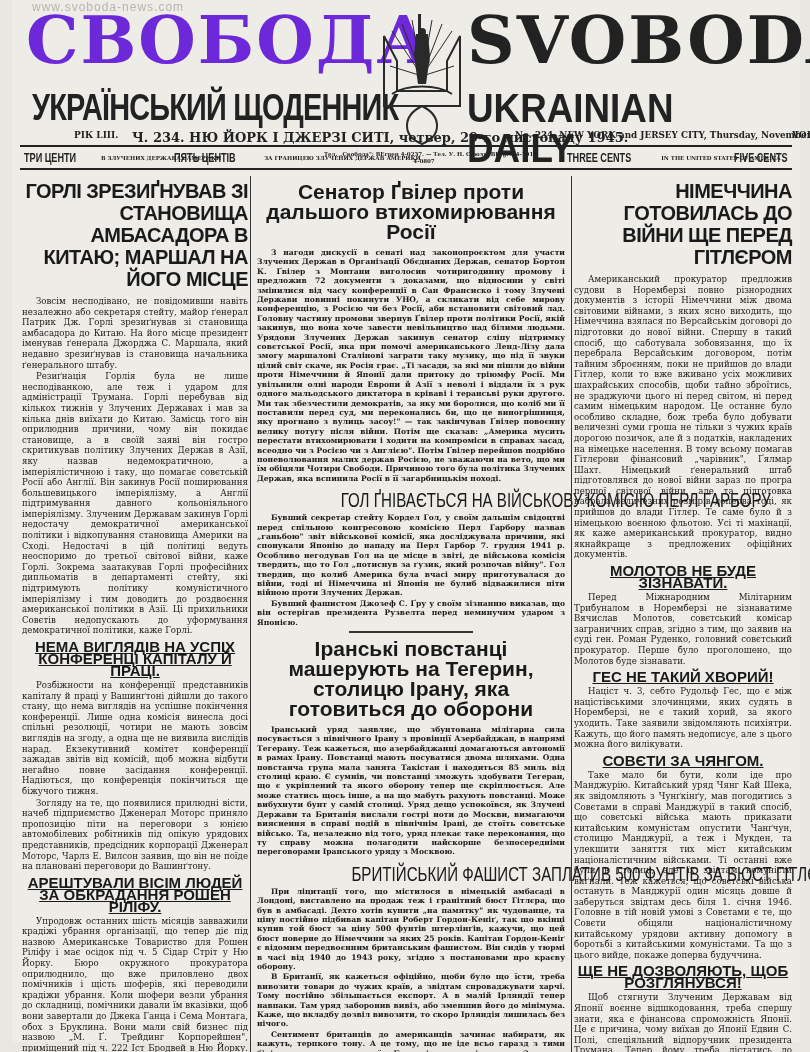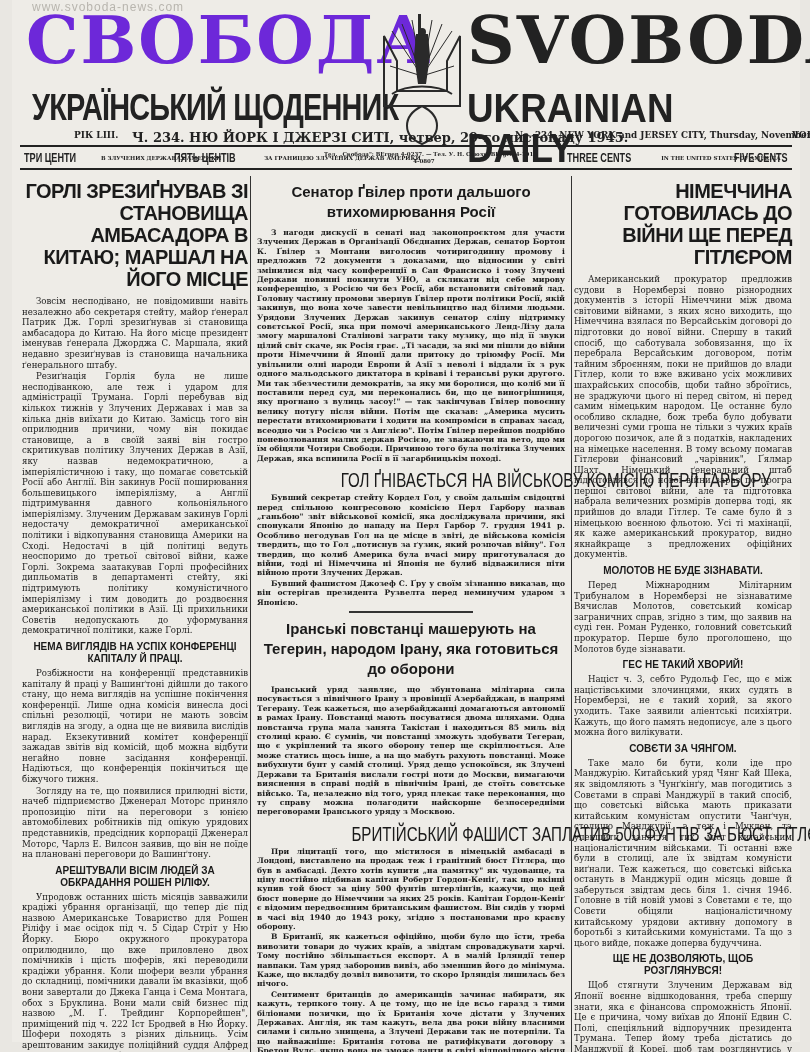--- a/index.html
+++ b/index.html
@@ -19,22 +19,22 @@
   .price b{font-family:"Liberation Sans",sans-serif;font-size:13px;transform:scaleX(0.7);display:inline-block;transform-origin:left;vertical-align:middle;}
   .price small{font-size:5.5px;display:inline-block;vertical-align:middle;line-height:6px;text-align:center;font-weight:bold;}
   
   .col{position:absolute;top:176px;font-size:8.6px;line-height:10.6px;text-align:justify;}
   .col p{margin:0 0 1px 0;text-indent:14px;}
   .colL{left:10px;width:226px;}
   .colM{left:238px;width:322px;border-left:1px solid #333;border-right:1px solid #333;padding:0 6px;box-sizing:border-box;font-size:7.6px;line-height:9.4px;font-weight:bold;}
   .colR{left:562px;width:218px;}
   .h-big{font-family:"Liberation Sans",sans-serif;font-weight:bold;text-align:right;text-transform:uppercase;line-height:23px;font-size:22px;margin:4px 0 6px;transform:scaleY(1.0);letter-spacing:-0.5px;}
   .h-cond{display:inline-block;transform:scaleX(0.72);transform-origin:center;white-space:nowrap;}
-  .h-mid{font-family:"Liberation Sans",sans-serif;font-weight:bold;text-align:center;font-size:15px;line-height:20px;margin:6px 0 6px;}
-  .h-sub{font-family:"Liberation Sans",sans-serif;font-weight:bold;text-align:center;font-size:10px;line-height:12px;margin:5px 0 3px;text-transform:uppercase;}
+  .h-mid{font-family:"Liberation Sans",sans-serif;font-weight:bold;text-align:center;font-size:21px;line-height:20px;margin:6px 0 6px;}
+  .h-sub{font-family:"Liberation Sans",sans-serif;font-weight:bold;text-align:center;font-size:15px;line-height:12px;margin:5px 0 3px;text-transform:uppercase;text-decoration:underline;}
   .h-mh{font-family:"Liberation Sans",sans-serif;font-weight:normal;text-align:center;font-size:21px;line-height:18px;margin:8px 0 4px;text-transform:uppercase;}
   .divider{height:2px;background:#333;margin:4px auto;width:40%;}
 </style>
 </head>
 <body>
 
 <div class="page">
   <div class="watermark">www.svoboda-news.com</div>
 
   <div class="mast">
@@ -107,21 +107,21 @@
 
   <div class="col colM">
     <div class="h-mid">Сенатор Ґвілер проти дальшого втихомирювання Росії</div>
     <p>З нагоди дискусії в сенаті над законопроєктом для участи Злучених Держав в Організації Обєднаних Держав, сенатор Бортон К. Ґвілер з Монтани виголосив чотиригодинну промову і предложив 72 документи з доказами, що відносини у світі змінилися від часу конференції в Сан Франсиско і тому Злучені Держави повинні покинути УНО, а скликати від себе мирову конференцію, з Росією чи без Росії, аби встановити світовий лад. Головну частину промови звернув Ґвілер проти політики Росії, якій закинув, що вона хоче завести невільництво над білими людьми. Урядови Злучених Держав закинув сенатор сліпу підтримку совєтської Росії, яка при помочі американського Ленд-Лізу дала змогу маршалові Сталінові заграти таку музику, що під її звуки цілий світ скаче, як Росія грає. „Ті засади, за які ми пішли до війни проти Німеччини й Японії дали притоку до тріюмфу Росії. Ми увільнили олні народи Европи й Азії з неволі і віддали їх з рук одного мальодського диктатора в кріваві і терансьві руки другого. Ми так збезчестили демократів, за яку ми боролися, що коліб ми її поставили перед суд, ми переконались би, що це виногрішниця, яку прогнано з вулиць засоу!" — так закінчував Ґвілер повоєнну велику потугу після війни. Потім ще сказав: „Америка мусить перестати втихомирювати і ходити на компроміси в справах засад, всеодно чи з Росією чи з Англією". Потім Ґвілер перейшов подрібно поневолювання малих держав Росією, не зважаючи на ветo, що ми їм обіцяли Чотири Свободи. Причиною того була політика Злучених Держав, яка вспинила Росії в її загарбницькім поході.</p>
 
     <div class="h-mh"><span class="h-cond">ГОЛ ҐНІВАЄТЬСЯ НА ВІЙСЬКОВУ КОМІСІЮ ПЕРЛ ГАРБОРУ</span></div>
     <p>Бувший секретар стейту Кордел Гол, у своїм дальшім свідоцтві перед спільною конгресовою комісією Перл Гарбору назвав „ганьбою" звіт військової комісії, яка досліджувала причини, які спонукали Японію до нападу на Перл Гарбор 7. грудня 1941 р. Особливо негодував Гол на це місце в звіті, де військова комісія твердить, що то Гол „потиснув за ґузик, який розпочав війну". Гол твердив, що колиб Америка була вчасі миру приготувалася до війни, тоді ні Німеччина ні Японія не булиб відважилися піти війною проти Злучених Держав.</p>
     <p>Бувший фашистом Джозеф С. Ґру у своїм зізнанню виказав, що він остерігав президента Рузвелта перед неминучим ударом з Японією.</p>
     <div class="divider"></div>
 
-    <div class="h-mid">Іранські повстанці машерують на Тегерин, народом Ірану, яка готовиться до оборони</div>
+    <div class="h-mid">Іранські повстанці машерують на Тегерин, столицю Ірану, яка готовиться до оборони</div>
     <p>Іранський уряд заявляє, що збунтована мілітарна сила посувається з північного Ірану з провінції Азербайджан, в напрямі Тегерану. Теж кажеться, що азербайджанці домагаються автономії в рамах Ірану. Повстанці мають посуватися двома шляхами. Одна повстанча група мала занята Такістан і находиться 85 миль від столиці краю. Є сумнів, чи повстанці зможуть здобувати Тегеран, що є укріплений та якого оборону тепер ще скріплюється. Але може статись щось інше, а на що мабуть рахують повстанці. Може вибухнути бунт у самій столиці. Уряд дещо успокоївся, як Злучені Держави та Британія вислали гострі ноти до Москви, вимагаючи вияснення в справі подій в північнім Ірані, де стоїть совєтське військо. Та, незалежно від того, уряд плекає таке переконання, що ту справу можна полагодити найскорше безпосередніми переговорами Іранського уряду з Москвою.</p>
 
     <div class="h-mh"><span class="h-cond">БРИТІЙСЬКИЙ ФАШИСТ ЗАПЛАТИВ 500 ФУНТІВ ЗА БЮСТ ГІТЛЄРА</span></div>
     <p>При ліцитації того, що містилося в німецькій амбасаді в Лондоні, виставлено на продаж теж і гранітний бюст Гітлєра, що був в амбасаді. Дехто хотів купити „на памятку" як чудованце, та ціну постійно підбивав капітан Роберт Гордон-Кеніґ, так що вкінці купив той бюст за ціну 500 фунтів штерлінґів, кажучи, що цей бюст поверне до Німеччини за яких 25 років. Капітан Гордон-Кеніґ є відомим передвоєнним британським фашистом. Він сидів у тюрмі в часі від 1940 до 1943 року, згідно з постановами про краєву оборону.</p>
 
     <p>В Британії, як кажеться офіційно, щоби було що їсти, треба вивозити товари до чужих країв, а звідтам спроваджувати харчі. Тому постійно збільшається експорт. А в малій Ірляндії тепер навпаки. Там уряд заборонив вивіз, або зменшив його до мінімума. Каже, що вкладбу дозвіл вивозити, то скоро Ірляндія лишилаcь без нічого.</p>
 
     <p>Сентимент британців до американців зачинає набирати, як кажуть, терпкого тону. А це тому, що не іде всьо гаразд з тими біліонами позички, що їх Британія хоче дістати у Злучених Державах. Англія, як там кажуть, вела два роки війну власними силами і сильно знищена, а Злучені Держави так не потерпіли. Та що найважніше: Британія готова не ратифікувати договору з Бретон Вулс, якщо вона не зможе дaнти в світі відповідного місця теж і під фінансовим оглядом. А щоб таке могло статись, вона мусить дістати велику позичку в Злучених Державах і на вигідних умовинах. Якщо так не станеться, то проти-американський сентимент буде зростати.</p>
 
   </div>
@@ -129,21 +129,21 @@
   <div class="col colR">
     <div class="h-big" style="font-size:20px;line-height:22px;">
       <span>НІМЕЧЧИНА ГОТОВИЛАСЬ ДО ВІЙНИ ЩЕ ПЕРЕД ГІТЛЄРОМ</span>
     </div>
     <p>Американський прокуратор предложив судови в Норемберзі повно різнородних документів з історії Німеччини між двома світовими війнами, з яких ясно виходить, що Німеччина взялася по Версайськім договорі до підготовки до нової війни. Спершу в такий спосіб, що саботувала зобовязання, що їх перебрала Версайським договором, потім тайним зброєнням, поки не прийшов до влади Гітлер, коли то вже вживано усіх можливих шахрайських способів, щоби тайно зброїтись, не зраджуючи цього ні перед світом, ні перед самим німецьким народом. Це останнє було особливо складне, бож треба було добувати величезні суми гроша не тільки з чужих країв дорогою позичок, але й з податків, накладених на німецьке населення. В тому всьому помагав Гітлєрови фінансовий „чарівник", Ґялмар Шахт. Німецький ґенеральний штаб підготовлявся до нової війни заpаз по програ першої світової війни, але та підготовка набрала величезних розмірів доперва тоді, як прийшов до влади Гітлєр. Те саме було й з німецькою воєнною фльотою. Усі ті махінації, як каже американський прокуратор, видно якнайкраще з предложених офіційних документів.</p>
 
     <div class="h-sub">МОЛОТОВ НЕ БУДЕ ЗІЗНАВАТИ.</div>
     <p>Перед Міжнародним Мілітарним Трибуналом в Норемберзі не зізнаватиме Вячислав Молотов, совєтський комісар заграничних справ, згідно з тим, що заявив на суді ген. Роман Руденко, головний совєтський прокуратор. Перше було проголошено, що Молотов буде зізнавати.</p>
 
     <div class="h-sub">ГЕС НЕ ТАКИЙ ХВОРИЙ!</div>
-    <p>Націст ч. 3, себто Рудольф Гес, що є між націстівськими злочинцями, яких судять в Норемберзі, не є такий хорий, за якого уходить. Таке заявили аліентські психіятри. Кажуть, що його память недописує, але з цього можна його вилікувати.</p>
+    <p>Націст ч. 3, себто Рудольф Гес, що є між націстівськими злочинцями, яких судять в Норемберзі, не є такий хорий, за якого уходить. Таке заявили звідомляють психіятри. Кажуть, що його память недописує, але з цього можна його вилікувати.</p>
 
     <div class="h-sub">СОВЄТИ ЗА ЧЯНГОМ.</div>
     <p>Таке мало би бути, коли іде про Манджурію. Китайський уряд Чянг Кай Шека, як звідомляють з Чунґкінґу, мав погодитись з Совєтами в справі Манджурії в такий спосіб, що совєтські війська мають приказати китайським комуністам опустити Чанґчун, столицю Манджурії, а теж і Мукден, та улекшити заняття тих міст китайським націоналістичним військами. Ті останні вже були в столиці, але їх звідтам комуністи виґнали. Теж кажеться, що совєтські війська останyть в Манджурії один місяць довше й заберуться звідтам десь біля 1. січня 1946. Головне в тій новій умові з Совєтами є те, що Совєти обіцяли націоналістичному китайському урядови активну допомогу в боротьбі з китайськими комуністами. Та що з цього вийде, покаже доперва будуччина.</p>
 
     <div class="h-sub">ЩЕ НЕ ДОЗВОЛЯЮТЬ, ЩОБ РОЗГЛЯНУВСЯ!</div>
     <p>Щоб стягнути Злученим Державам від Японії воєнне відшкодовання, треба спершу знати, яка є фінансова спроможність Японії. Це є причина, чому виїхав до Японії Едвин С. Полі, спеціяльний відпоручник президента Трумана. Тепер йому треба дістатись до Манджурії й Кореї, щоб там розглянутись у тому, що залишили японські окупанти. Департамент стейту вислав до Совєтів прохання на дозвіл відвідати цьому відпоручникови північну Корею, що є під совєтською окупацією, але покищо відповіди на це не дістав. Прохання вислано 16. листопаду.</p>
 
   </div>
 </div>
 

